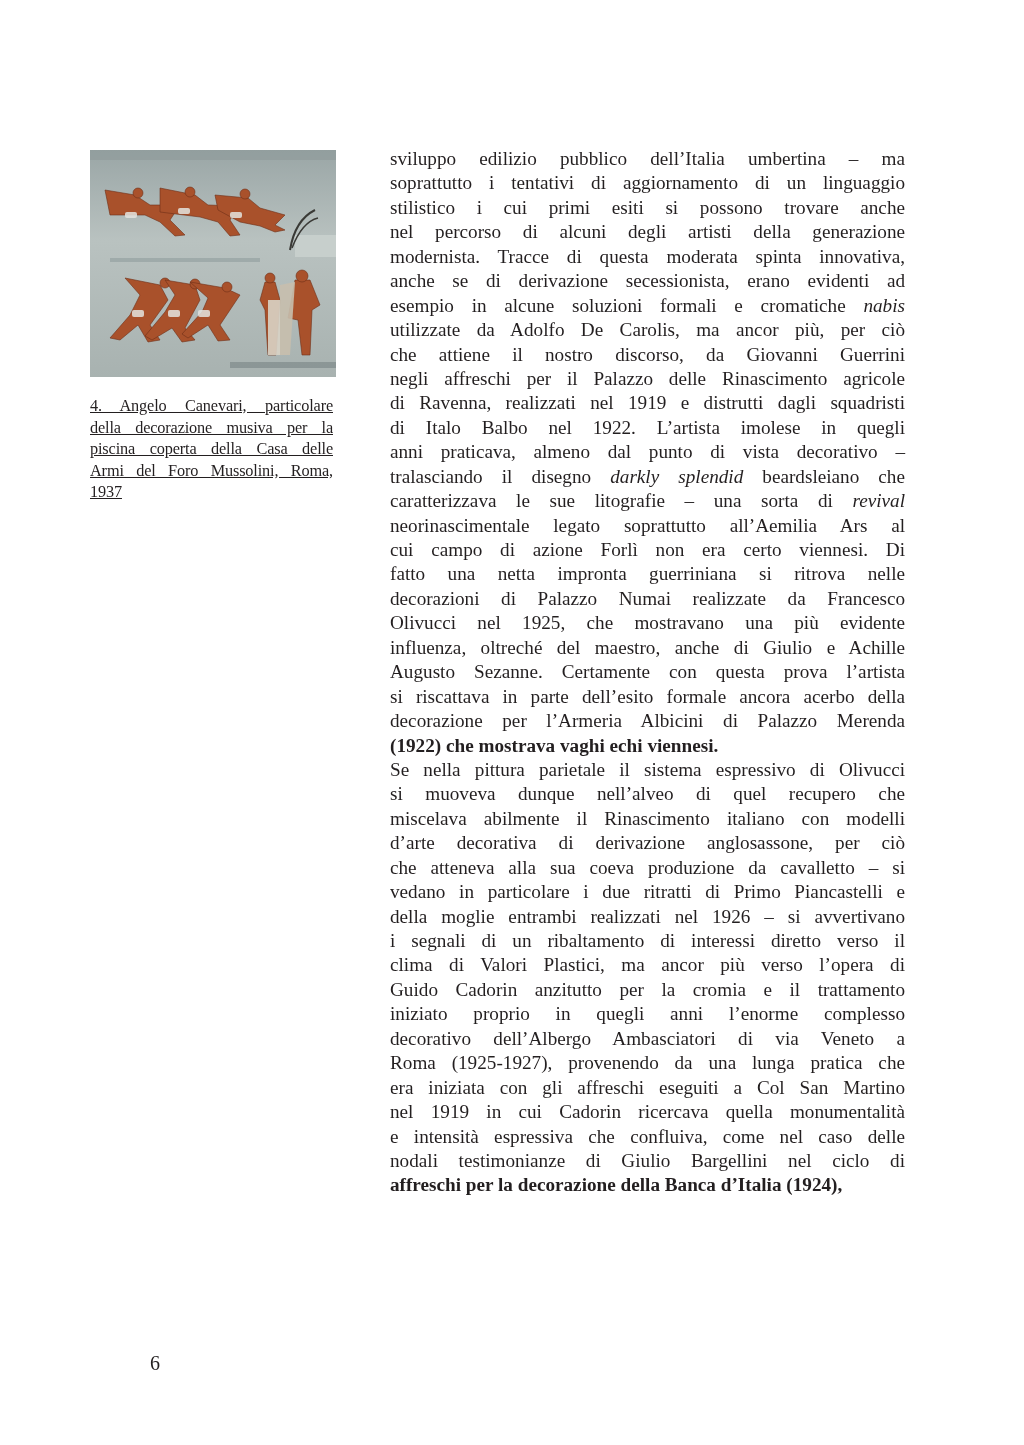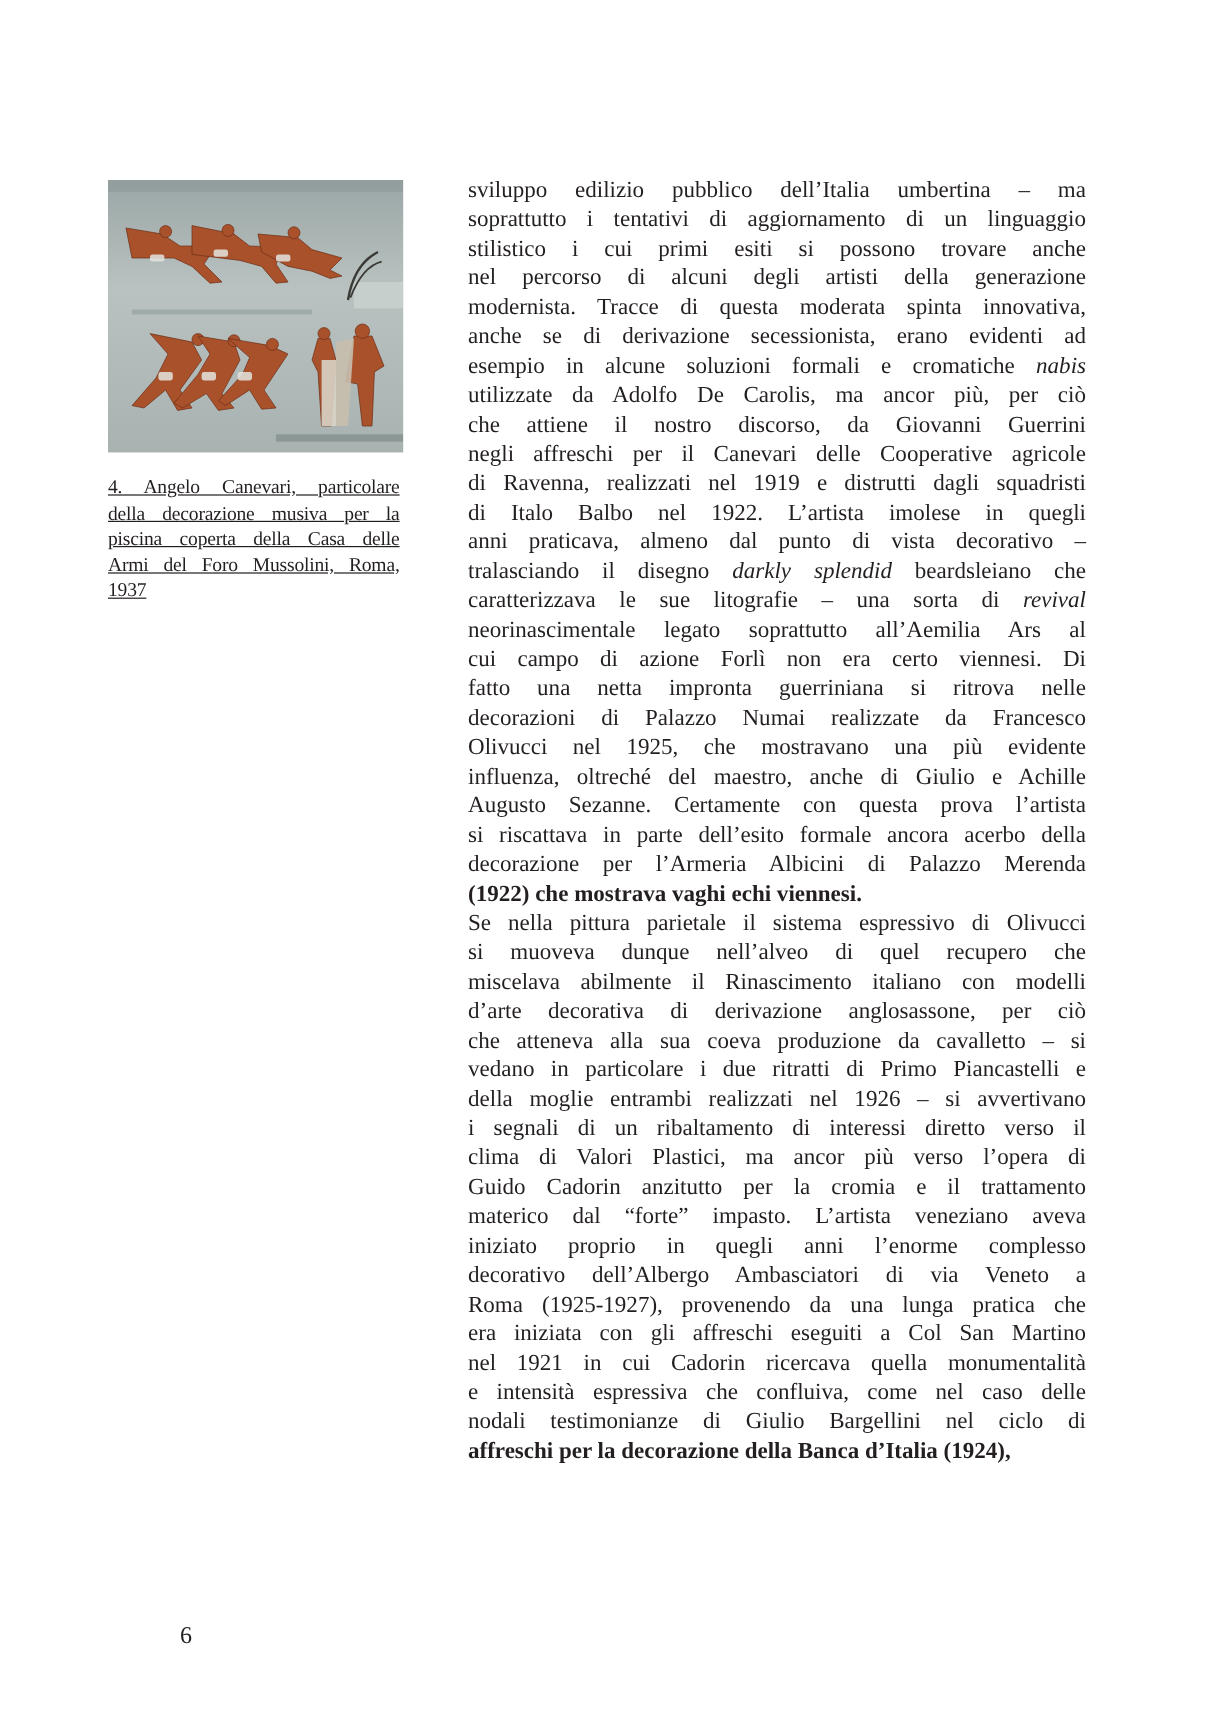--- a/index.html
+++ b/index.html
@@ -101,21 +101,21 @@
 <div class="body-text" id="body-text">
     <span class="line"><span>sviluppo edilizio pubblico dell’Italia umbertina – ma</span></span>
     <span class="line"><span>soprattutto i tentativi di aggiornamento di un linguaggio</span></span>
     <span class="line"><span>stilistico i cui primi esiti si possono trovare anche</span></span>
     <span class="line"><span>nel percorso di alcuni degli artisti della generazione</span></span>
     <span class="line"><span>modernista. Tracce di questa moderata spinta innovativa,</span></span>
     <span class="line"><span>anche se di derivazione secessionista, erano evidenti ad</span></span>
     <span class="line"><span>esempio in alcune soluzioni formali e cromatiche </span><em>nabis</em></span>
     <span class="line"><span>utilizzate da Adolfo De Carolis, ma ancor più, per ciò</span></span>
     <span class="line"><span>che attiene il nostro discorso, da Giovanni Guerrini</span></span>
-    <span class="line"><span>negli affreschi per il Canevari delle Cooperative agricole</span></span>
+    <span class="line"><span>negli affreschi per il Palazzo delle Rinascimento agricole</span></span>
     <span class="line"><span>di Ravenna, realizzati nel 1919 e distrutti dagli squadristi</span></span>
     <span class="line"><span>di Italo Balbo nel 1922. L’artista imolese in quegli</span></span>
     <span class="line"><span>anni praticava, almeno dal punto di vista decorativo –</span></span>
     <span class="line"><span>tralasciando il disegno </span><em>darkly splendid</em><span> beardsleiano che</span></span>
     <span class="line"><span>caratterizzava le sue litografie – una sorta di </span><em>revival</em></span>
     <span class="line"><span>neorinascimentale legato soprattutto all’Aemilia Ars al</span></span>
     <span class="line"><span>cui campo di azione Forlì non era certo viennesi. Di</span></span>
     <span class="line"><span>fatto una netta impronta guerriniana si ritrova nelle</span></span>
     <span class="line"><span>decorazioni di Palazzo Numai realizzate da Francesco</span></span>
     <span class="line"><span>Olivucci nel 1925, che mostravano una più evidente</span></span>
@@ -127,24 +127,23 @@
     <span class="line"><span>Se nella pittura parietale il sistema espressivo di Olivucci</span></span>
     <span class="line"><span>si muoveva dunque nell’alveo di quel recupero che</span></span>
     <span class="line"><span>miscelava abilmente il Rinascimento italiano con modelli</span></span>
     <span class="line"><span>d’arte decorativa di derivazione anglosassone, per ciò</span></span>
     <span class="line"><span>che atteneva alla sua coeva produzione da cavalletto – si</span></span>
     <span class="line"><span>vedano in particolare i due ritratti di Primo Piancastelli e</span></span>
     <span class="line"><span>della moglie entrambi realizzati nel 1926 – si avvertivano</span></span>
     <span class="line"><span>i segnali di un ribaltamento di interessi diretto verso il</span></span>
     <span class="line"><span>clima di Valori Plastici, ma ancor più verso l’opera di</span></span>
     <span class="line"><span>Guido Cadorin anzitutto per la cromia e il trattamento</span></span>
-    <span class="line"><span>materico dal “forte” impasto. L’artista veneziano aveva</span></span>
     <span class="line"><span>iniziato proprio in quegli anni l’enorme complesso</span></span>
     <span class="line"><span>decorativo dell’Albergo Ambasciatori di via Veneto a</span></span>
     <span class="line"><span>Roma (1925-1927), provenendo da una lunga pratica che</span></span>
     <span class="line"><span>era iniziata con gli affreschi eseguiti a Col San Martino</span></span>
-    <span class="line"><span>nel 1921 in cui Cadorin ricercava quella monumentalità</span></span>
+    <span class="line"><span>nel 1919 in cui Cadorin ricercava quella monumentalità</span></span>
     <span class="line"><span>e intensità espressiva che confluiva, come nel caso delle</span></span>
     <span class="line"><span>nodali testimonianze di Giulio Bargellini nel ciclo di</span></span>
     <span class="line last"><span>affreschi per la decorazione della Banca d’Italia (1924),</span></span>
   </div>
 
 <div class="page-number">6</div>
 
 </body></html>

